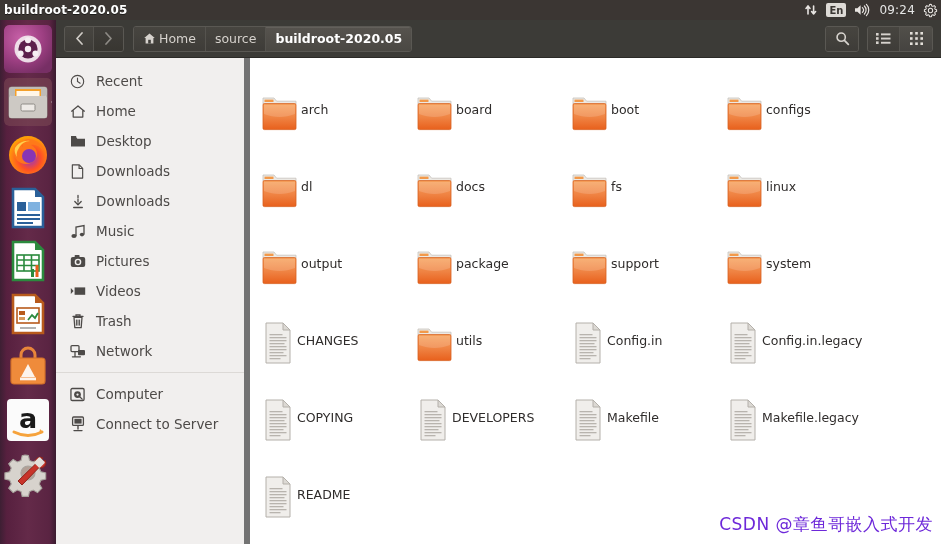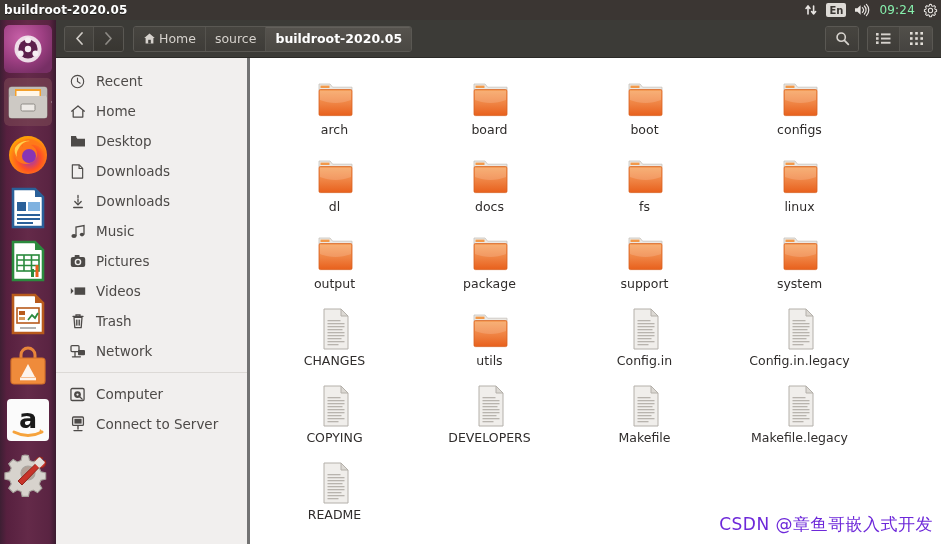--- a/index.html
+++ b/index.html
@@ -26,21 +26,21 @@
   #indicators {
     margin-left: auto; display: flex; align-items: center; gap: 8px;
     padding-right: 3px; color: #e8e4e1;
   }
   .ind { display: flex; align-items: center; height: 20px; }
   .ind svg { display: block; }
   #kbd-ind {
     background: #dedad6; color: #3b3633; font-size: 10px; font-weight: bold;
     border-radius: 2px; padding: 0 3px; line-height: 13px; height: 14px;
   }
-  #clock { font-size: 12px; color: #86efac; letter-spacing: .2px; }
+  #clock { font-size: 12px; color: #e5e5e5; letter-spacing: .2px; }
 
   
   #launcher {
     position: absolute; left: 0; top: 20px; width: 56px; height: 524px;
     background: linear-gradient(to right, #3d1f33 0%, #57203f 12%, #642a49 50%, #5a2442 88%, #3a1b2f 100%);
     z-index: 35;
     padding-top: 2px;
   }
   .lnch {
     position: relative;
@@ -98,21 +98,21 @@
     color: #ffffff; font-weight: bold;
     background: linear-gradient(to bottom, #56534e, #4a4843);
     box-shadow: inset 0 1px 0 rgba(255,255,255,.08);
   }
   #hright { margin-left: auto; display: flex; align-items: center; gap: 8px; }
 
   
   #places {
     position: absolute; left: 0; top: 38px; width: 194px; height: 486px;
     background: #f1efee;
-    border-right: 3px solid #737373;
+    border-right: 6px solid #737373;
     padding-top: 8px;
   }
   .place {
     display: flex; align-items: center; gap: 10px;
     height: 30px; padding-left: 13px;
     color: #4d4a48; font-size: 13.5px; white-space: nowrap;
   }
   .place .pico { width: 17px; display: flex; align-items: center; justify-content: center; color: #4d4a48; }
   .place .pico svg { display: block; }
   .sep { height: 1px; background: #dcd9d6; margin: 6px 0 6px 0; }
@@ -123,21 +123,21 @@
     background: #ffffff; overflow: hidden;
   }
   #grid {
     display: grid;
     grid-template-columns: repeat(4, 155px);
     padding: 12px 0 0 6px;
     column-gap: 0; row-gap: 0;
   }
   .item {
     width: 155px; height: 77px;
-    display: flex; flex-direction: column; align-items: center;
+    display: flex; flex-direction: row; align-items: center;
     justify-content: flex-start;
   }
   .item .ic { height: 50px; display: flex; align-items: flex-end; justify-content: center; }
   .item .ic svg { display: block; }
   .item .nm {
     margin-top: 3px; font-size: 12.5px; color: #2f2c2b;
     white-space: nowrap; text-align: center; line-height: 14px;
   }
 
   

